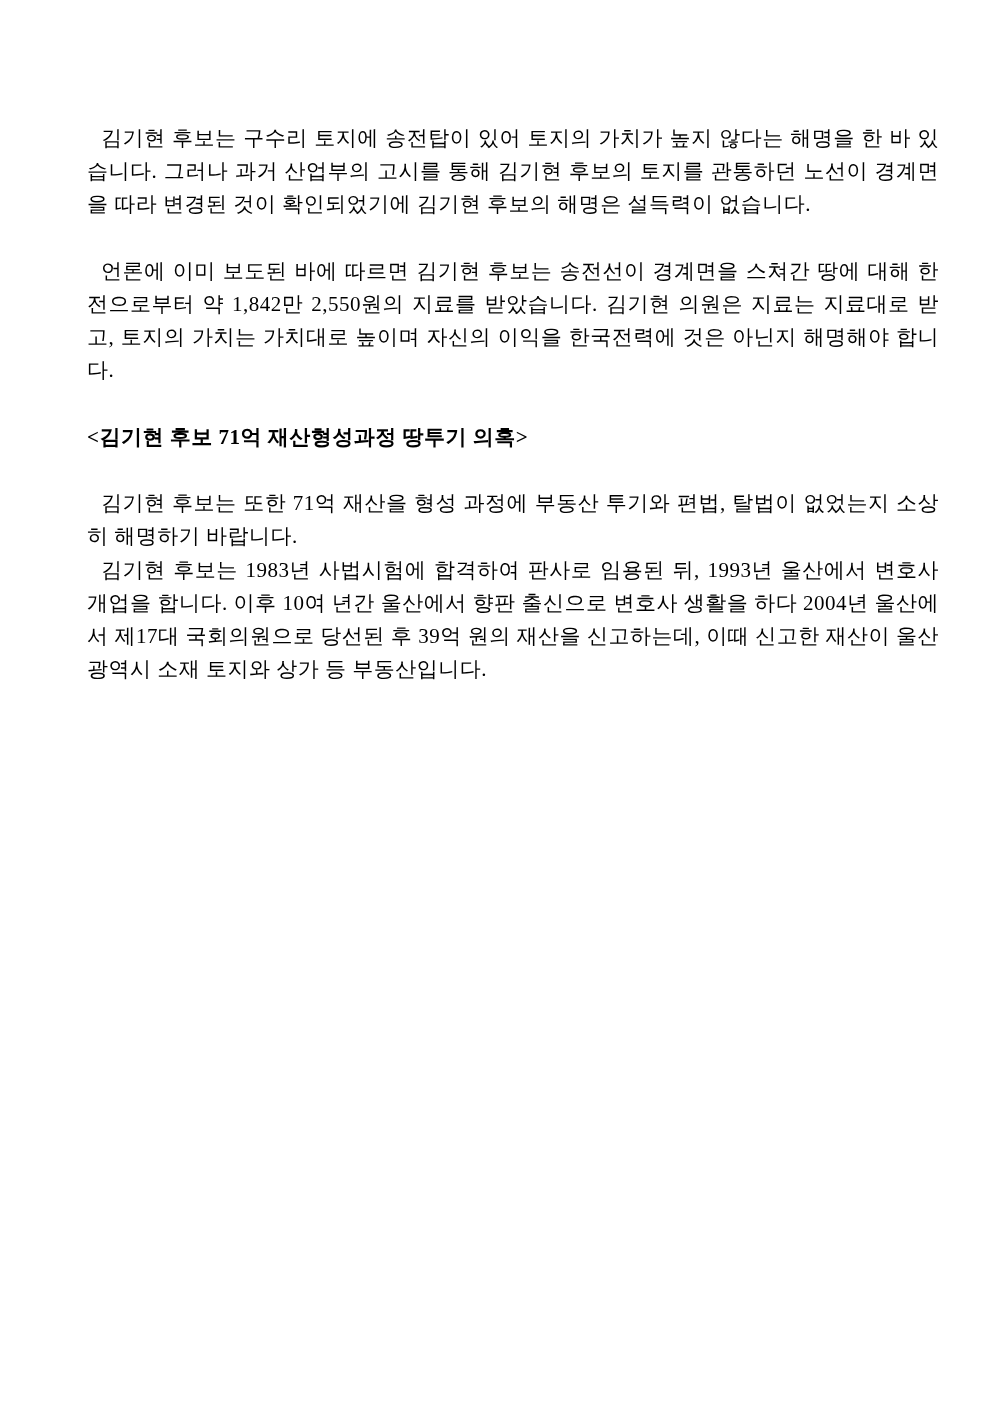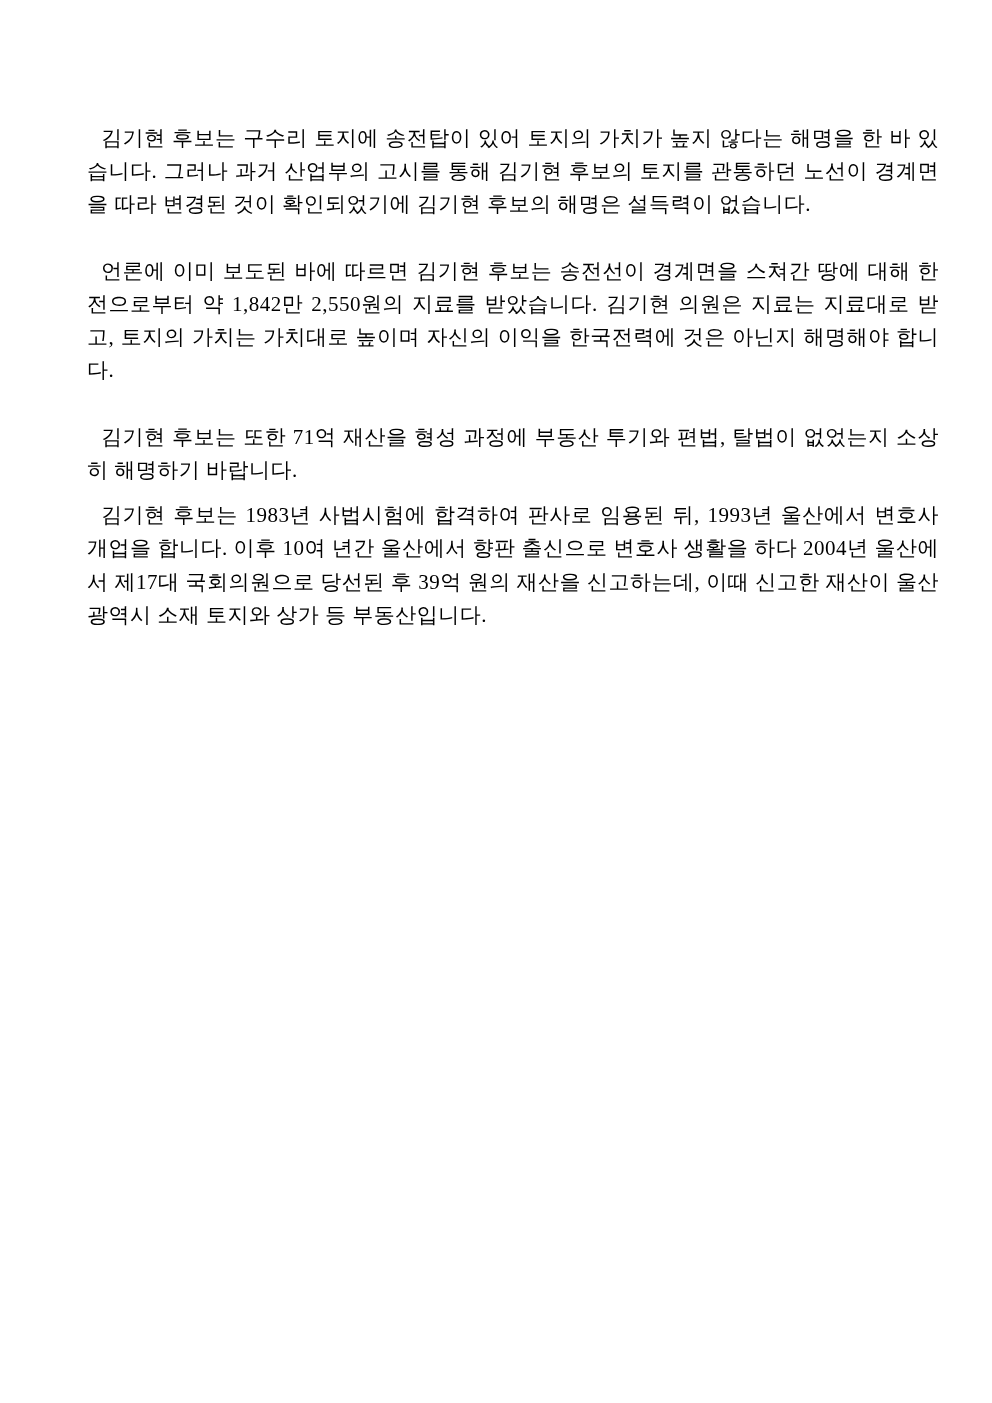--- a/index.html
+++ b/index.html
@@ -28,33 +28,34 @@
     word-break: break-all;
     letter-spacing: 0.5px;
   }
   .para {
     margin: 0 0 33.2px 0;
   }
   .para.indent {
     text-indent: 14px;
   }
   .para.no-gap {
-    margin-bottom: 12px;
+    margin-bottom: 0;
   }
   .para.heading {
     font-weight: bold;
     text-indent: 0;
   }
   .para.last {
     margin-bottom: 12px;
   }
 </style>
 </head>
 <body>
 
 <div class="doc-page">
   <div class="doc-body">
     <p class="para indent">김기현 후보는 구수리 토지에 송전탑이 있어 토지의 가치가 높지 않다는 해명을 한 바 있습니다. 그러나 과거 산업부의 고시를 통해 김기현 후보의 토지를 관통하던 노선이 경계면을 따라 변경된 것이 확인되었기에 김기현 후보의 해명은 설득력이 없습니다.</p>
     <p class="para indent">언론에 이미 보도된 바에 따르면 김기현 후보는 송전선이 경계면을 스쳐간 땅에 대해 한전으로부터 약 1,842만 2,550원의 지료를 받았습니다. 김기현 의원은 지료는 지료대로 받고, 토지의 가치는 가치대로 높이며 자신의 이익을 한국전력에 것은 아닌지 해명해야 합니다.</p>
+    <p class="para heading">&lt;김기현 후보 71억 재산형성과정 땅투기 의혹&gt;</p>
     <p class="para indent no-gap">김기현 후보는 또한 71억 재산을 형성 과정에 부동산 투기와 편법, 탈법이 없었는지 소상히 해명하기 바랍니다.</p>
     <p class="para indent last">김기현 후보는 1983년 사법시험에 합격하여 판사로 임용된 뒤, 1993년 울산에서 변호사 개업을 합니다. 이후 10여 년간 울산에서 향판 출신으로 변호사 생활을 하다 2004년 울산에서 제17대 국회의원으로 당선된 후 39억 원의 재산을 신고하는데, 이때 신고한 재산이 울산광역시 소재 토지와 상가 등 부동산입니다.</p>
   </div>
 </div>
 
 </body></html>

